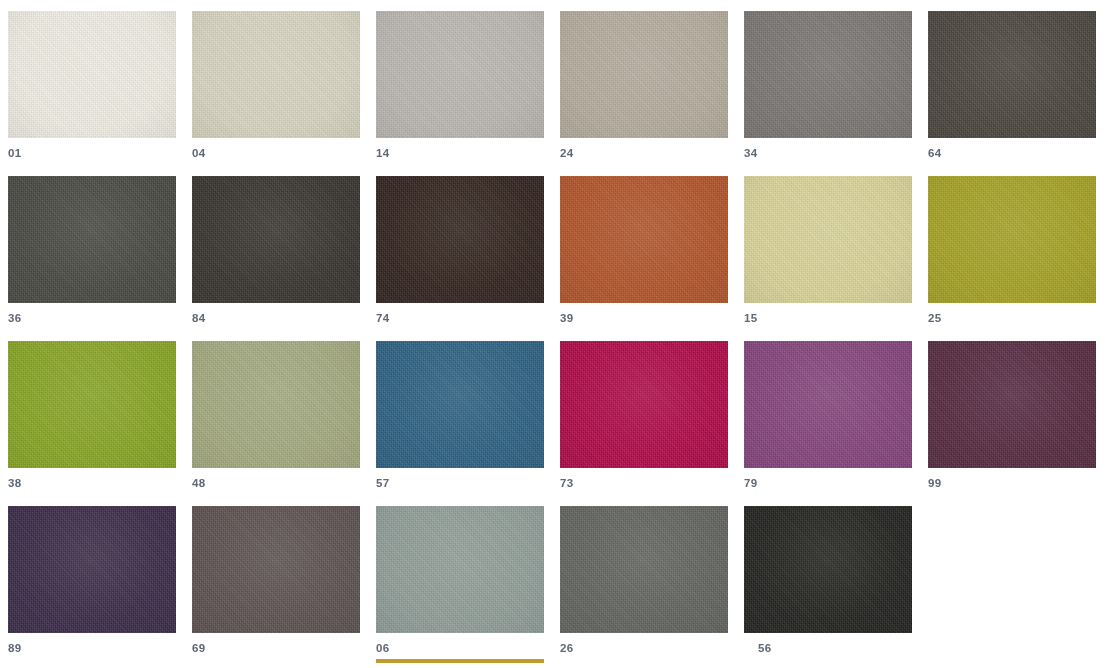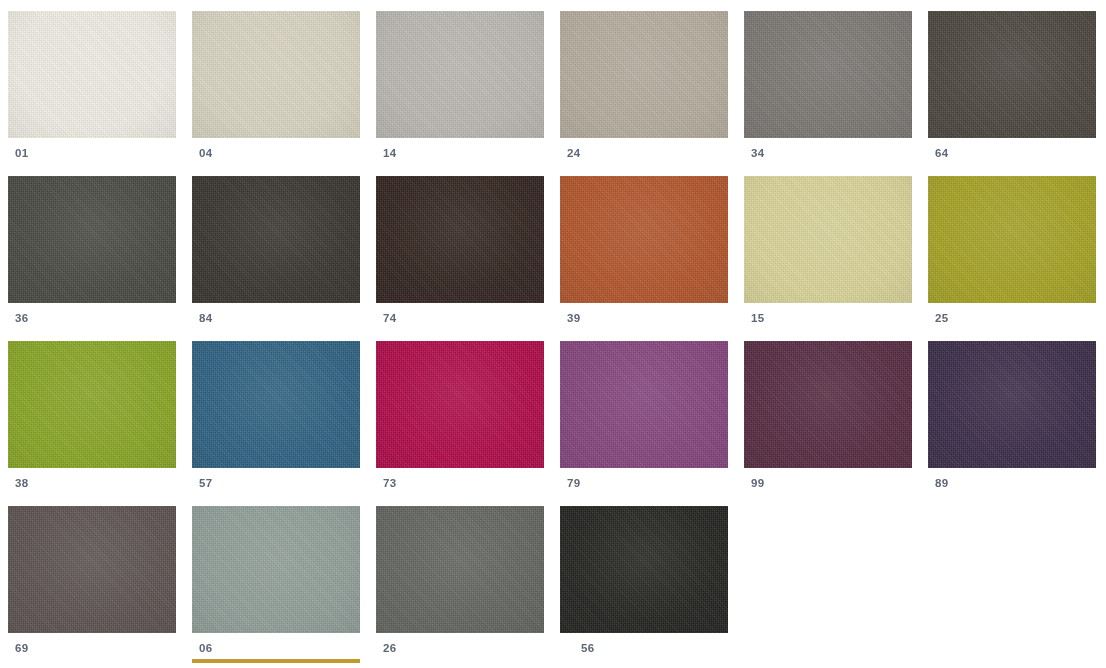--- a/index.html
+++ b/index.html
@@ -73,21 +73,21 @@
         rgba(0,0,0,0.028) 3px),
       radial-gradient(ellipse at 50% 42%,
         rgba(255,255,255,0.07) 0%,
         rgba(255,255,255,0.0) 62%,
         rgba(0,0,0,0.055) 100%);
     pointer-events: none;
   }
 
   .swatch-label {
     position: absolute;
-    left: 7px;
+    left: 0;
     top: 134px;
     font-size: 11.5px;
     font-weight: bold;
     color: #5e6775;
     letter-spacing: 0.4px;
     line-height: 16px;
     font-family: "Liberation Sans", sans-serif;
   }
 
   .swatch-underline {
@@ -153,20 +153,24 @@
     </div>
     <div class="swatch-cell">
       <div class="swatch-chip" style="background-color: rgb(168, 165, 36);"></div>
       <div class="swatch-label" style="color: rgb(94, 103, 117);">25</div>
     </div>
     <div class="swatch-cell">
       <div class="swatch-chip" style="background-color: rgb(138, 168, 36);"></div>
       <div class="swatch-label" style="color: rgb(94, 103, 117);">38</div>
     </div>
     <div class="swatch-cell">
+      <div class="swatch-chip" style="background-color: rgb(167, 173, 130);"></div>
+      <div class="swatch-label" style="color: rgb(94, 103, 117);">48</div>
+    </div>
+    <div class="swatch-cell">
       <div class="swatch-chip" style="background-color: rgb(46, 99, 132);"></div>
       <div class="swatch-label" style="color: rgb(94, 103, 117);">57</div>
     </div>
     <div class="swatch-cell">
       <div class="swatch-chip" style="background-color: rgb(179, 10, 74);"></div>
       <div class="swatch-label" style="color: rgb(94, 103, 117);">73</div>
     </div>
     <div class="swatch-cell">
       <div class="swatch-chip" style="background-color: rgb(134, 69, 126);"></div>
       <div class="swatch-label" style="color: rgb(94, 103, 117);">79</div>

